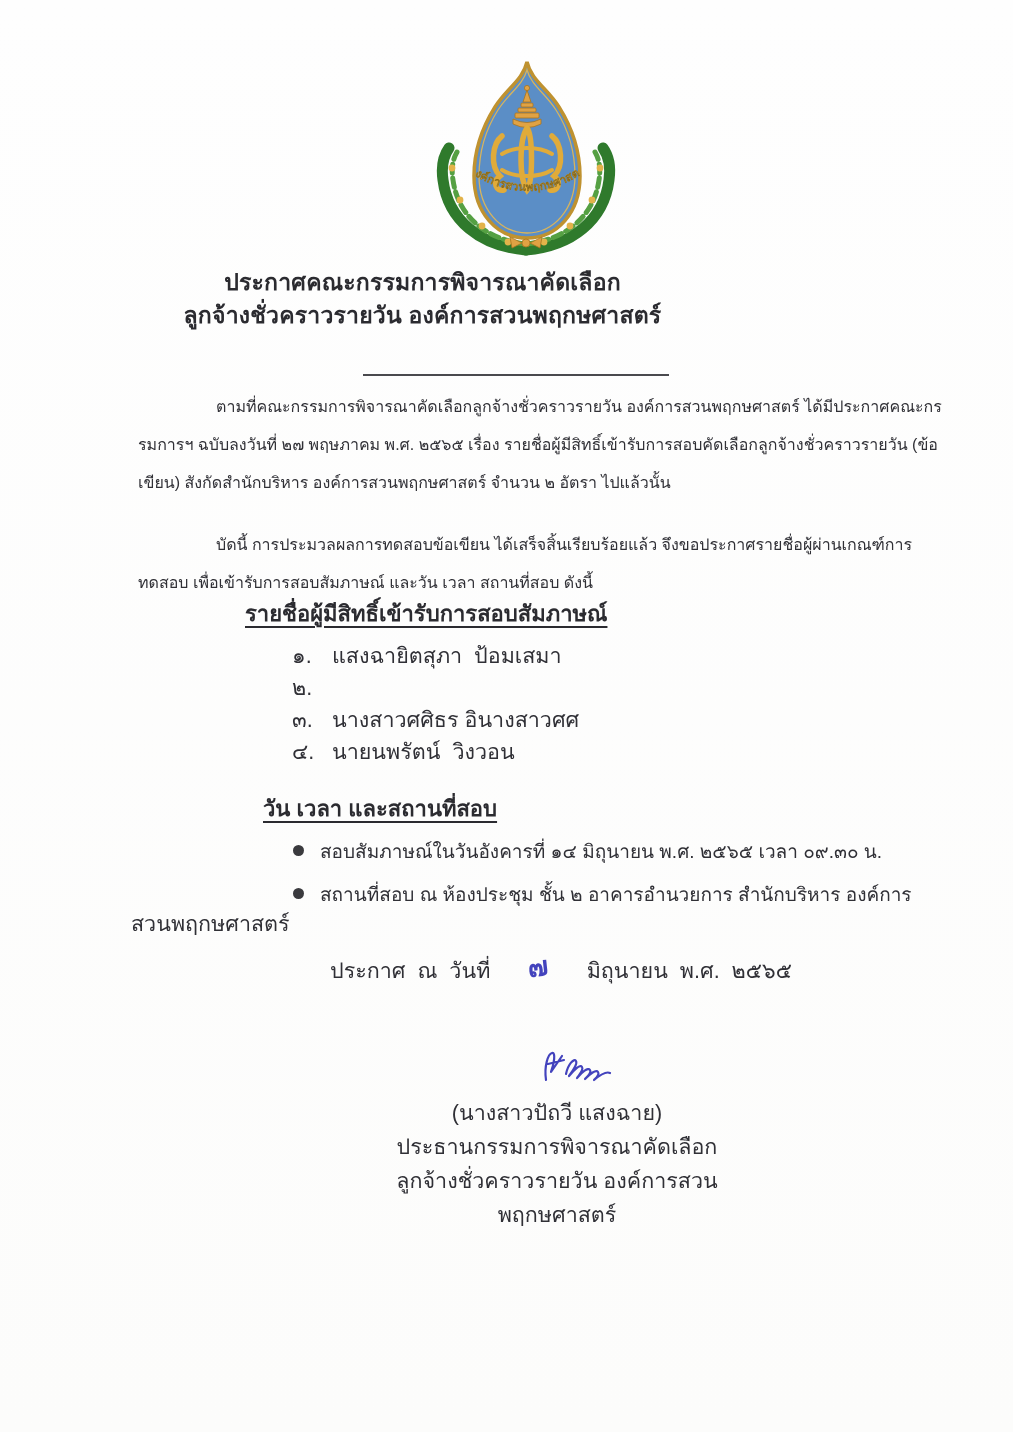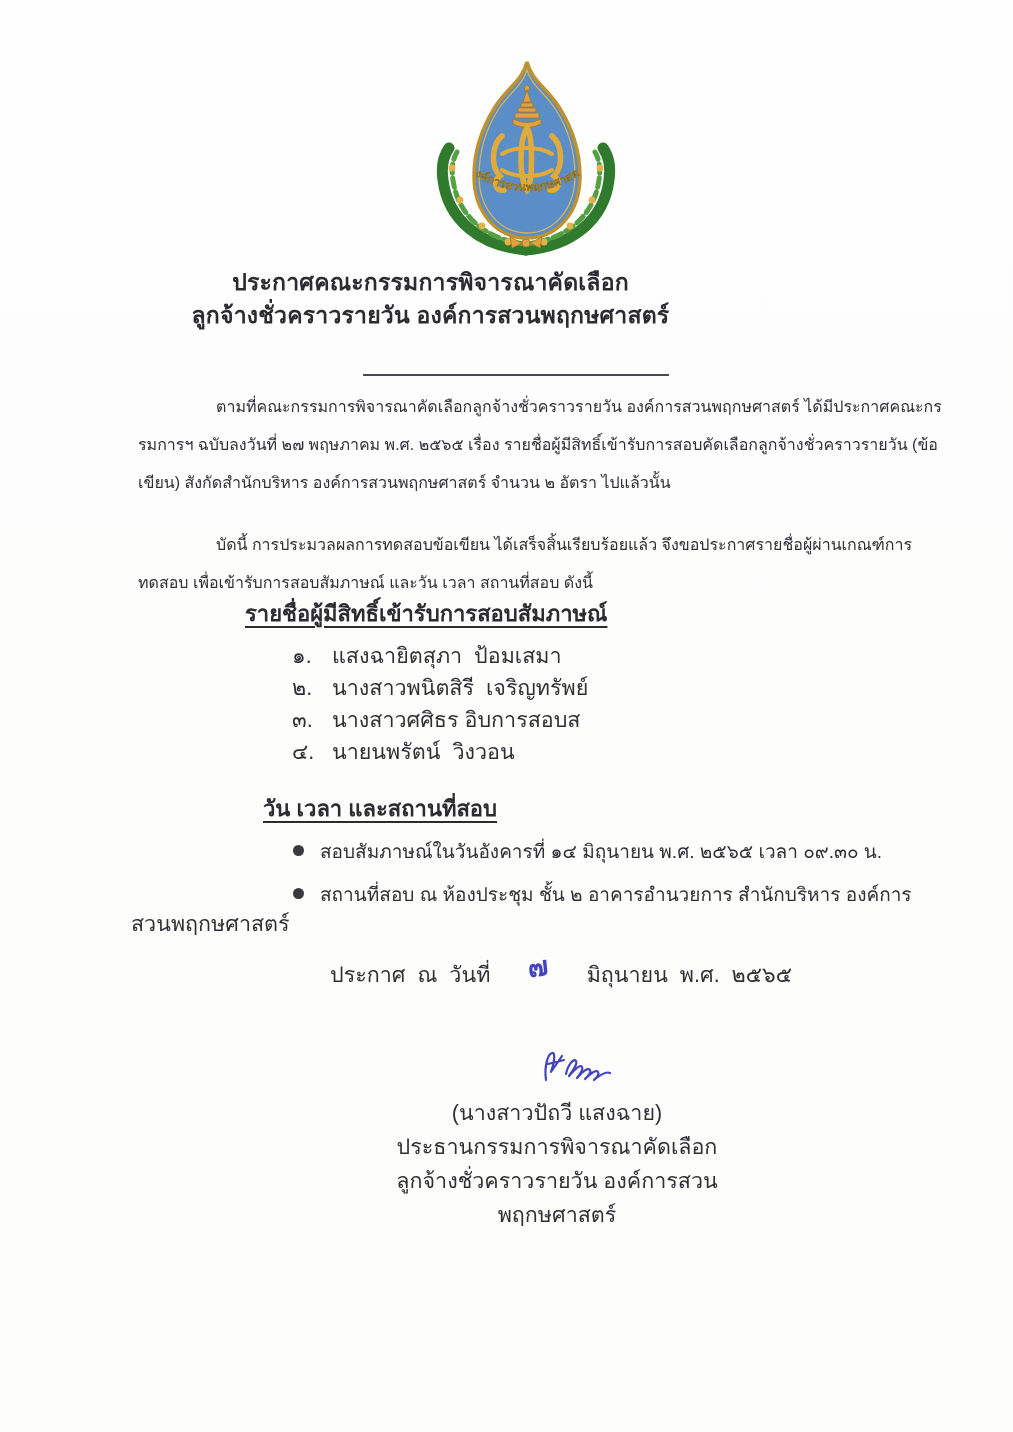--- a/index.html
+++ b/index.html
@@ -9,21 +9,21 @@
     font-family:"Liberation Sans","DejaVu Sans",sans-serif;
     color:#2e2e32;
     -webkit-font-smoothing:antialiased;
   }
   .page{
     position:relative;width:1013px;height:1432px;overflow:hidden;
     background:linear-gradient(180deg,#fefefe 0%,#fcfcfb 100%);
   }
   .logo-wrap{position:absolute;left:430px;top:58px;width:195px;height:198px;}
   .title-block{
-    position:absolute;top:266px;left:12px;width:837px;text-align:center;
+    position:absolute;top:266px;left:4px;width:837px;text-align:center;
     font-size:23px;font-weight:bold;line-height:33px;color:#2b2b30;
     letter-spacing:.2px;
   }
   .divider{
     position:absolute;top:374px;left:363px;width:306px;height:0;
     border-top:2px solid #4a4a4e;
   }
   .para{
     position:absolute;left:138px;width:812px;
     font-size:16px;line-height:38px;text-align:left;color:#303036;
@@ -47,21 +47,21 @@
   .b1{top:836px;}
   .b2{top:879px;}
   .bullet-dot{
     width:11px;height:11px;border-radius:50%;background:#3a3a3e;
     margin:9px 16px 0 0;flex:0 0 auto;
   }
   .continuation{
     position:absolute;top:906px;left:131px;font-size:21.5px;color:#303036;
   }
   .announce{
-    position:absolute;top:948px;left:330px;display:flex;align-items:flex-end;
+    position:absolute;top:948px;left:330px;display:flex;align-items:center;
     font-size:21.5px;color:#303036;word-spacing:6px;
   }
   .hand-day{
     color:#4343bd;font-size:27px;font-weight:bold;
     margin:0 38px;transform:rotate(-6deg) translateY(-3px);display:inline-block;
     font-family:"DejaVu Serif","Liberation Serif",serif;
   }
   .sign-block{
     position:absolute;top:1096px;left:377px;width:360px;text-align:center;
     font-size:21.5px;line-height:34px;color:#303036;
@@ -136,25 +136,24 @@
 
   <div class="h-underline h1">รายชื่อผู้มีสิทธิ์เข้ารับการสอบสัมภาษณ์</div>
 
   <div class="cand-list">
     <div class="cand-row">
       <span class="cand-no">๑.</span>
       <span class="cand-name">แสงฉายิตสุภา  ป้อมเสมา</span>
     </div>
     <div class="cand-row">
       <span class="cand-no">๒.</span>
-      <span class="cand-name">นางสาวพนิตสิรี  เจริญทรัพย์</span>
     </div>
     <div class="cand-row">
       <span class="cand-no">๓.</span>
-      <span class="cand-name">นางสาวศศิธร อิบการสอบส</span>
+      <span class="cand-name">นางสาวศศิธร อินางสาวศศ</span>
     </div>
     <div class="cand-row">
       <span class="cand-no">๔.</span>
       <span class="cand-name">นายนพรัตน์  วิงวอน</span>
     </div>
   </div>
 
   <div class="h-underline h2">วัน เวลา และสถานที่สอบ</div>
 
   <div class="bullet-row b1">

